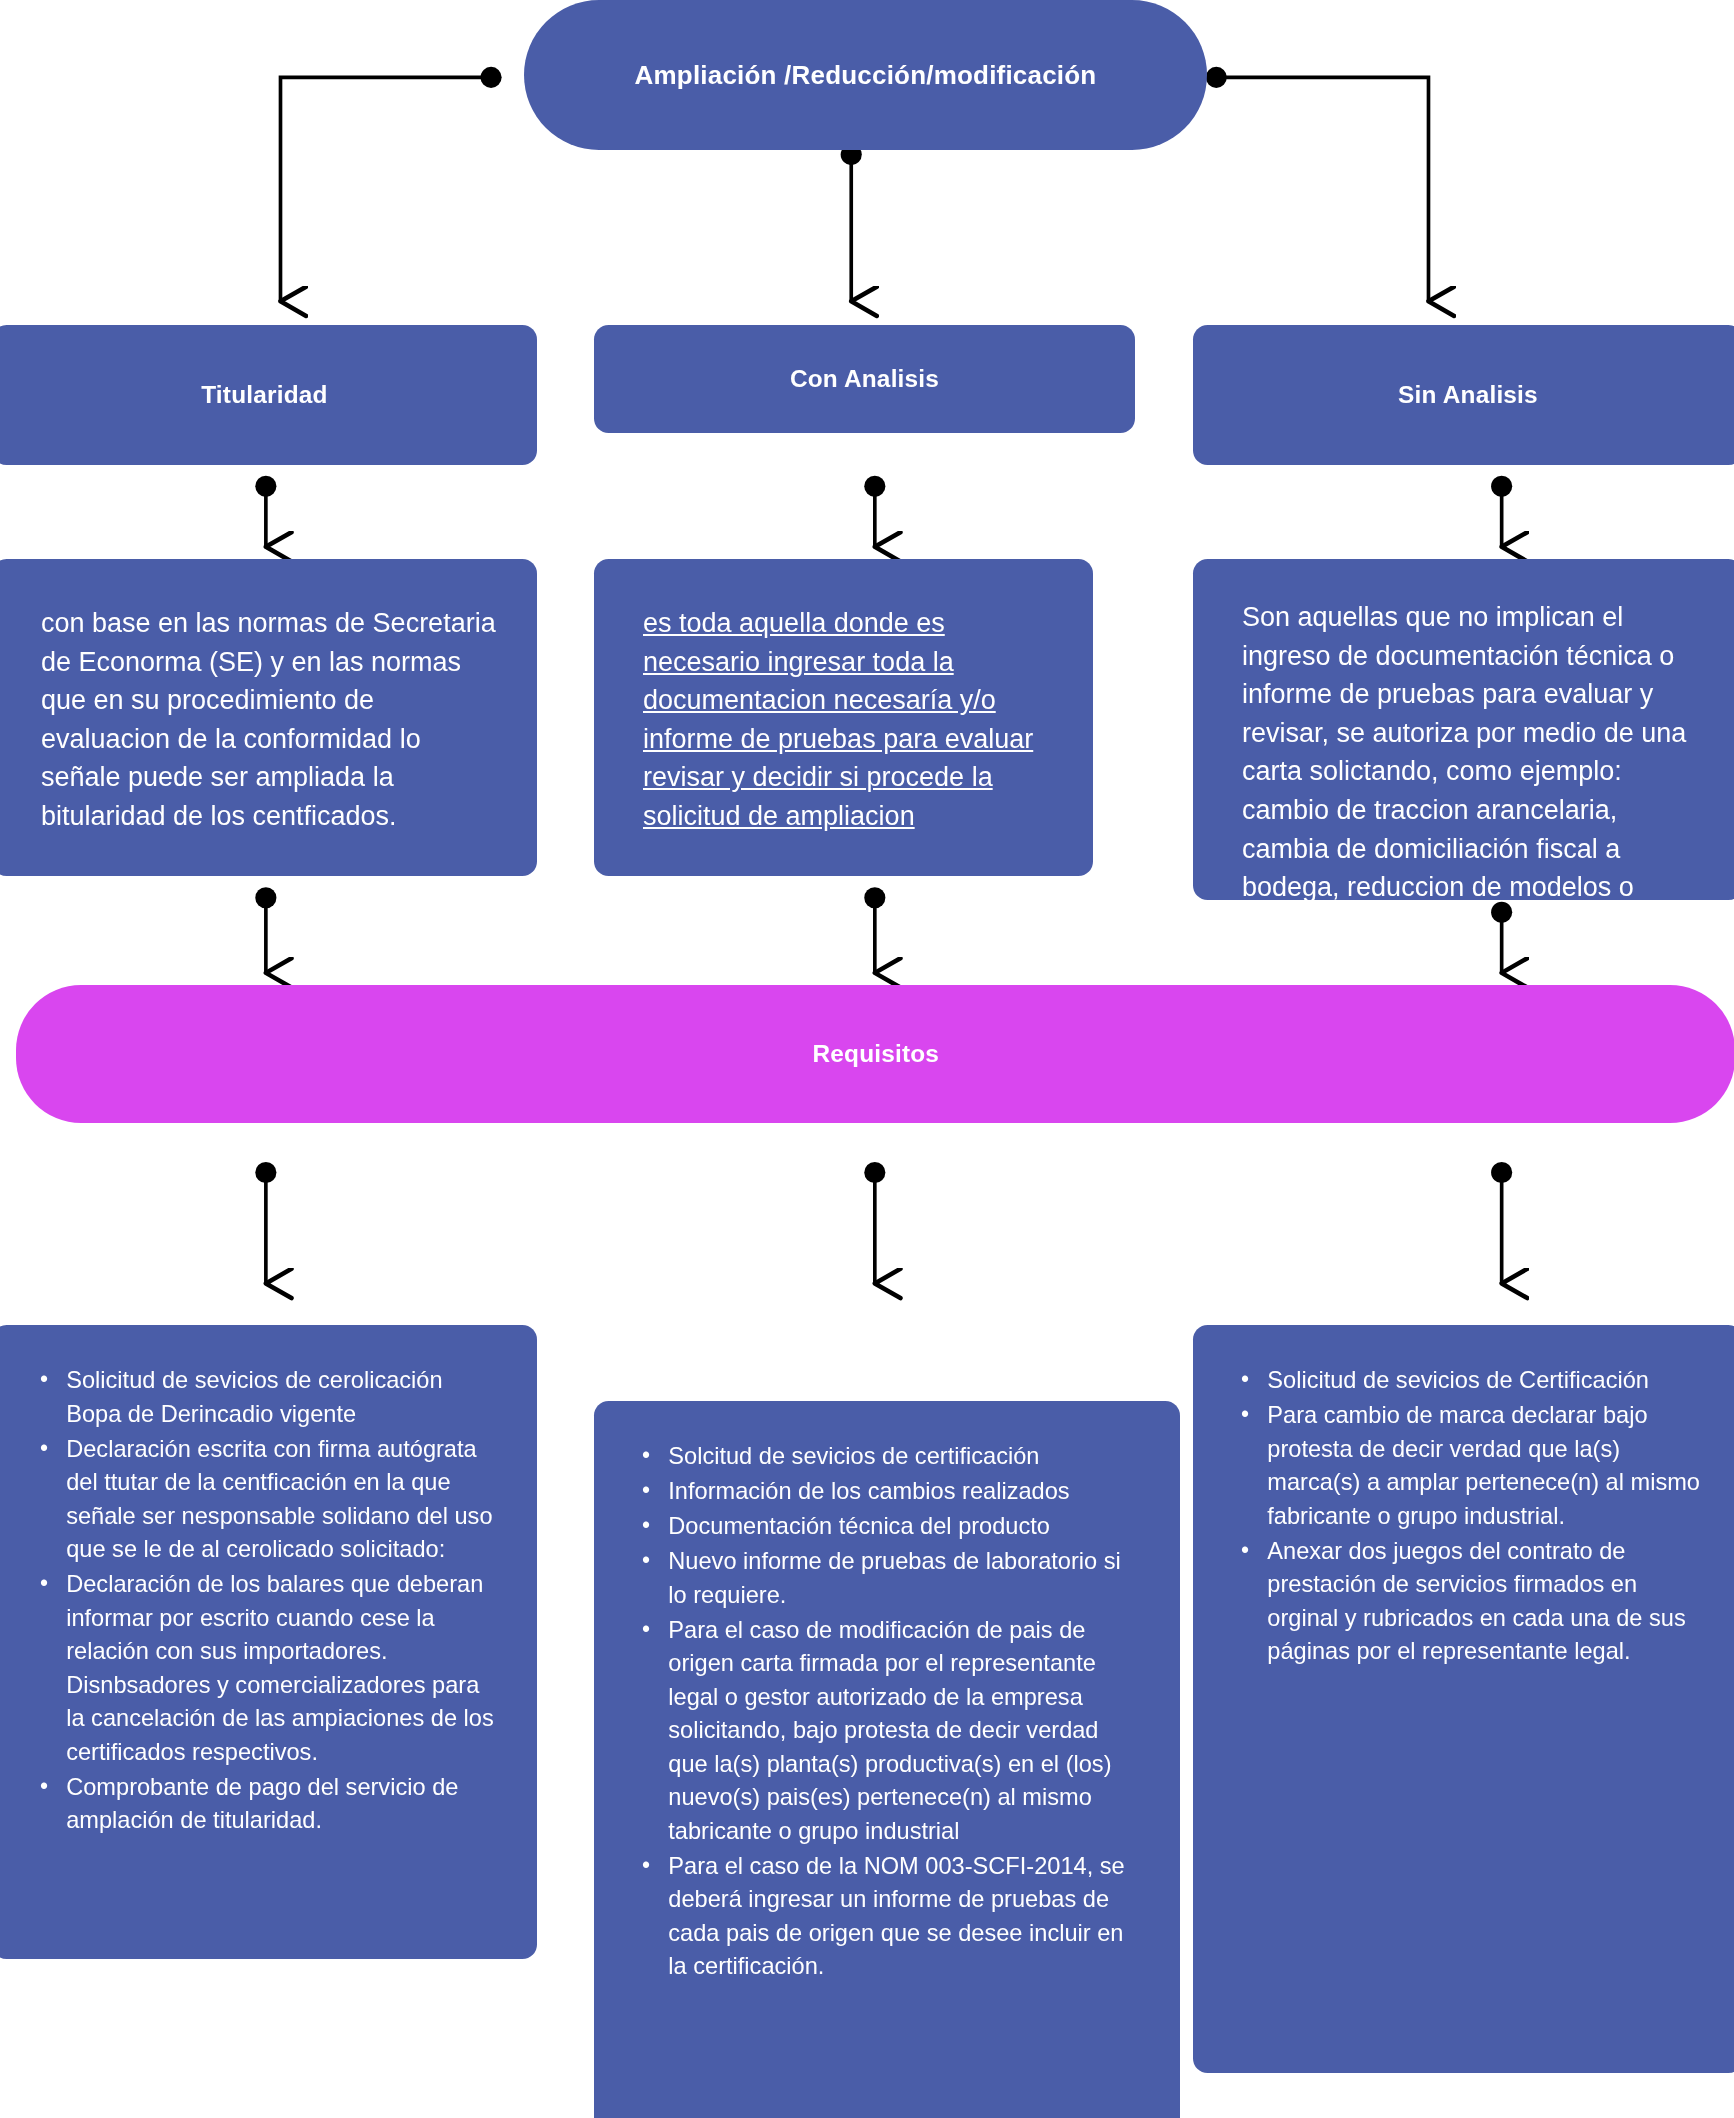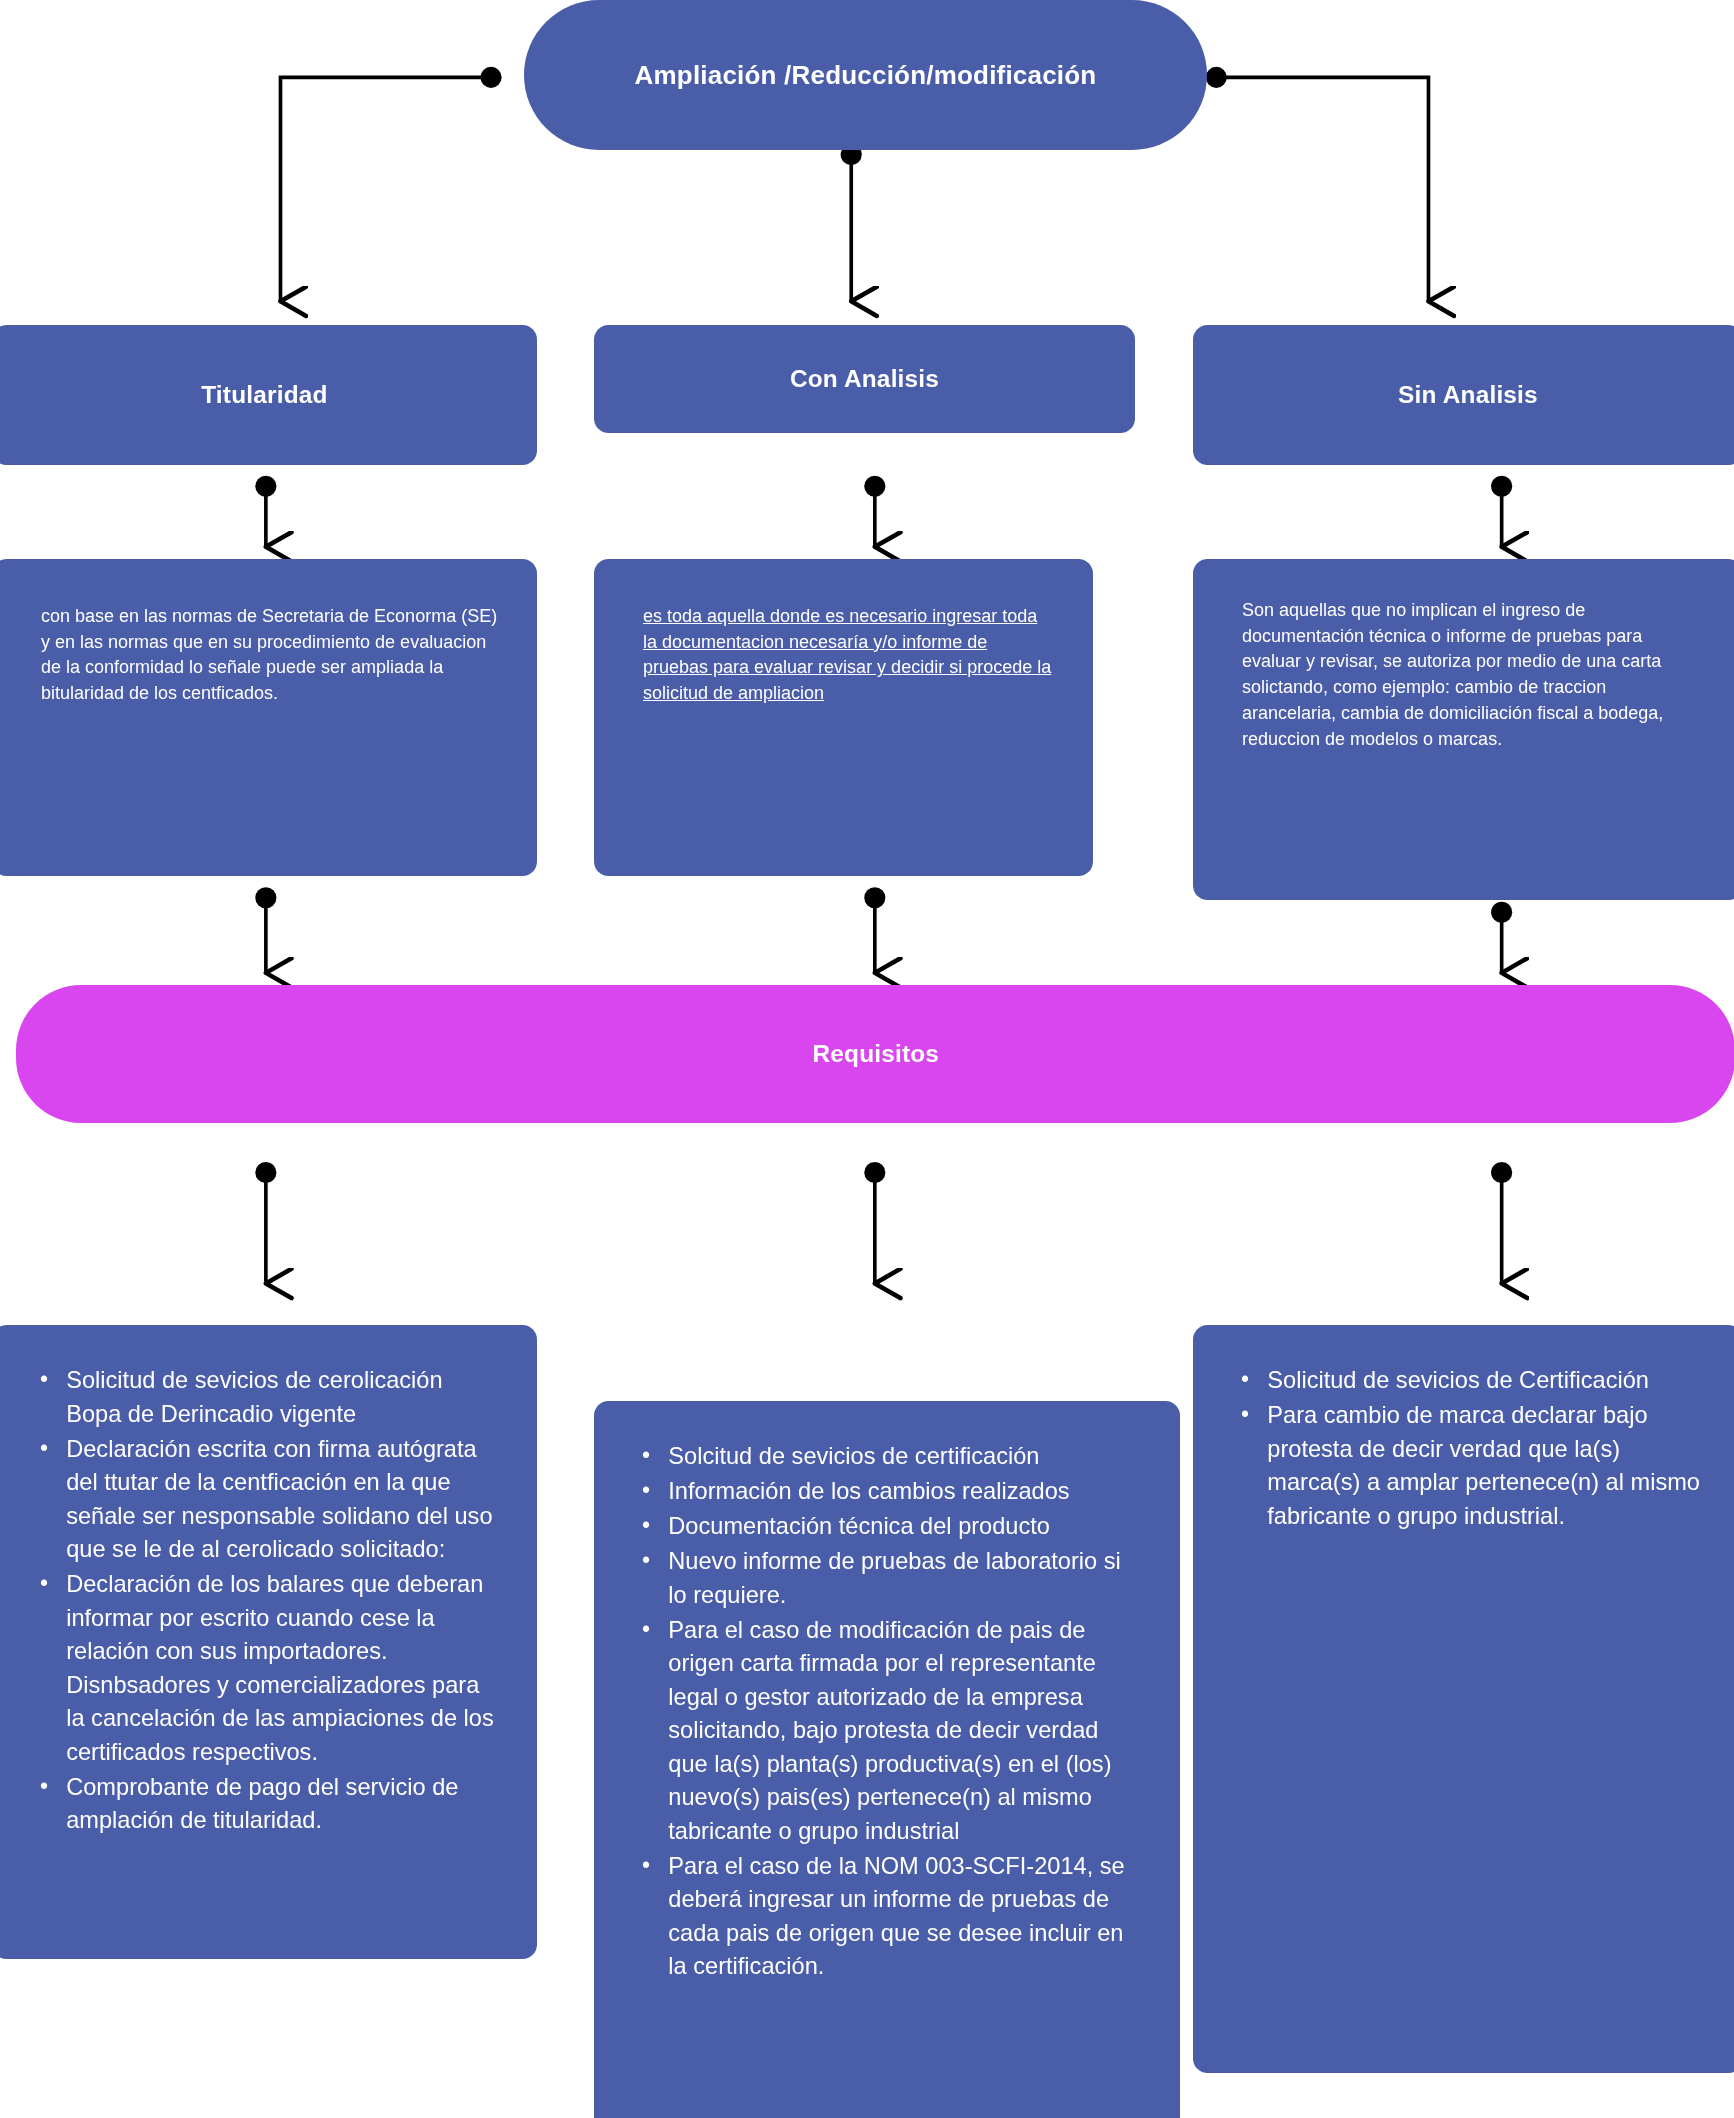--- a/index.html
+++ b/index.html
@@ -81,21 +81,21 @@
     font-size: 24.4px;
     font-weight: bold;
     letter-spacing: 0.2px;
   }
   .req-text {
     font-size: 24.4px;
     font-weight: bold;
     letter-spacing: 0.2px;
   }
   .body-text {
-    font-size: 18px;
+    font-size: 27px;
     line-height: 1.43;
     font-weight: normal;
     text-align: left;
     color: #ffffff;
   }
   ul.bullets {
     margin: 0;
     padding: 0 0 0 29px;
     list-style: none;
   }
@@ -232,17 +232,18 @@
       <li>Nuevo informe de pruebas de laboratorio si lo requiere.</li>
       <li>Para el caso de modificación de pais de origen carta firmada por el representante legal o gestor autorizado de la empresa solicitando, bajo protesta de decir verdad que la(s) planta(s) productiva(s) en el (los) nuevo(s) pais(es) pertenece(n) al mismo tabricante o grupo industrial</li>
       <li>Para el caso de la NOM 003-SCFI-2014, se deberá ingresar un informe de pruebas de cada pais de origen que se desee incluir en la certificación.</li>
     </ul>
   </div>
 
   <div class="node panel-bullets" style="left:1193px; top:1325px; width:550px; height:748px;">
     <ul class="bullets">
       <li>Solicitud de sevicios de Certificación</li>
       <li>Para cambio de marca declarar bajo protesta de decir verdad que la(s) marca(s) a amplar pertenece(n) al mismo fabricante o grupo industrial.</li>
+      <li>Anexar dos juegos del contrato de prestación de servicios firmados en orginal y rubricados en cada una de sus páginas por el representante legal.</li>
     </ul>
   </div>
 
 </div>
 
 
 </body></html>

